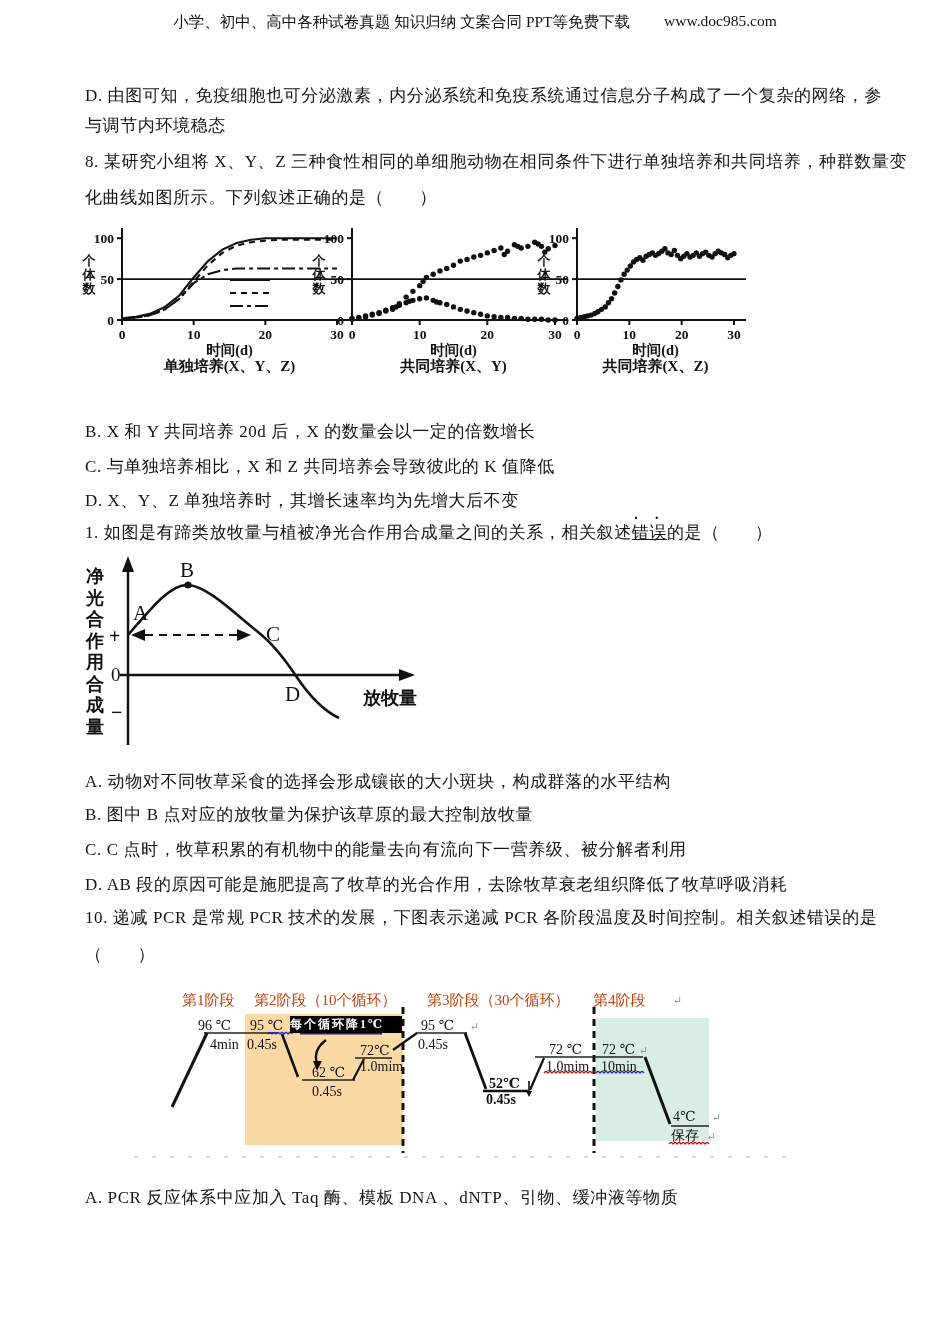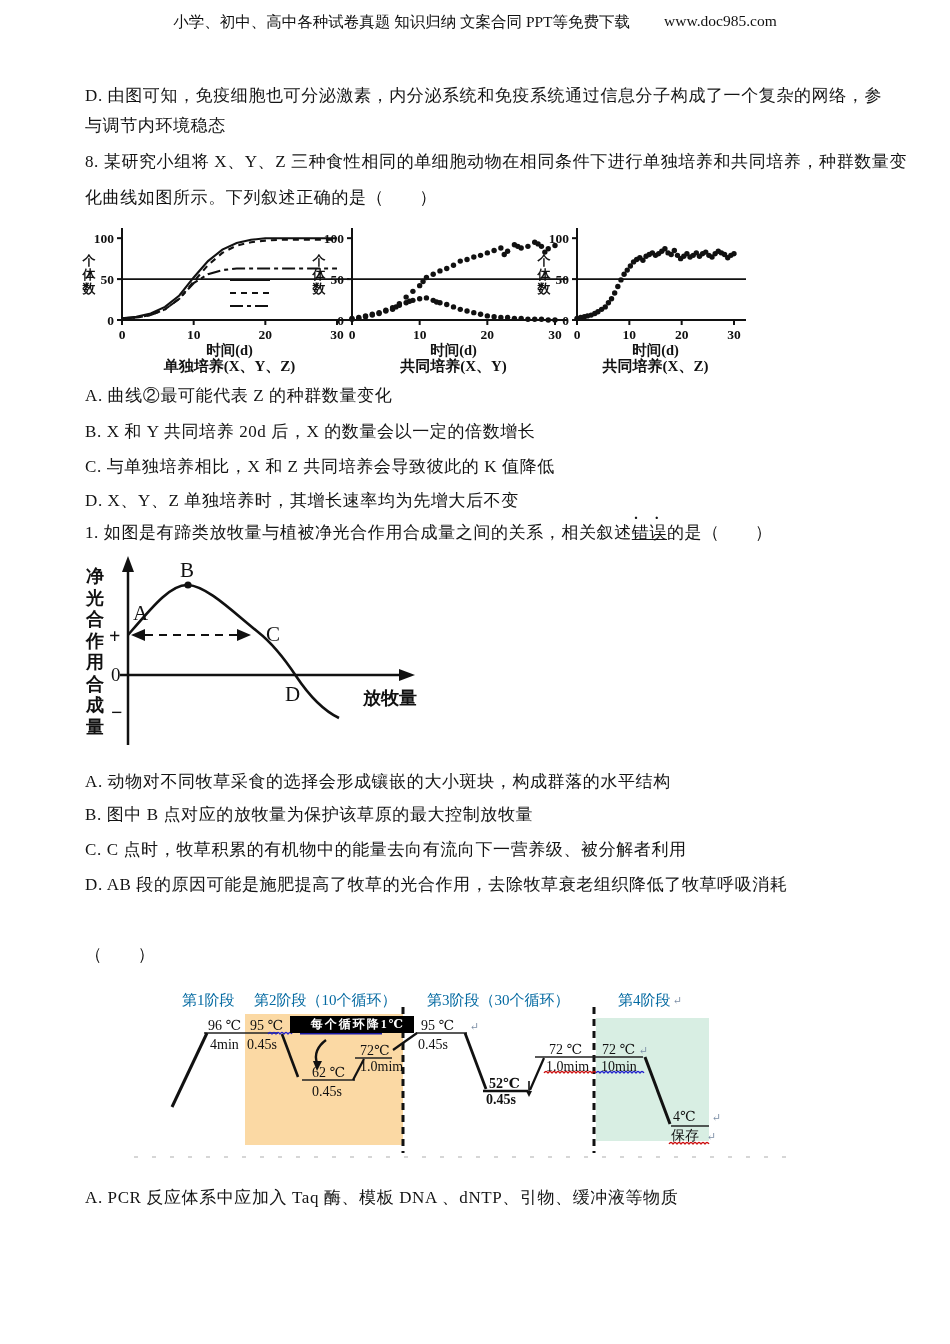--- a/index.html
+++ b/index.html
@@ -11,23 +11,23 @@
          white-space:nowrap;color:#141414;}
   .emph{position:relative;text-decoration:underline;}
   .emph::before{content:"· ·";position:absolute;top:-13px;left:50%;transform:translateX(-50%);
                 font-size:15px;font-weight:bold;letter-spacing:6px;color:#141414;}
   svg{position:absolute;overflow:visible;}
   svg text{font-family:"Liberation Serif","DejaVu Serif",serif;fill:#111;}
   
   .pcr{position:absolute;left:130px;top:985px;width:665px;height:180px;}
   .pcr .bgbox{position:absolute;}
   .pl{position:absolute;font-size:14px;white-space:nowrap;color:#111;line-height:1.1;}
-  .ph{position:absolute;font-size:15px;white-space:nowrap;color:#0369a1;}
+  .ph{position:absolute;font-size:15px;white-space:nowrap;color:#c2410c;}
   .note{position:absolute;background:#000;color:#fff;font-size:12px;font-weight:bold;
-        text-align:center;letter-spacing:2px;padding-left:12px;}
+        letter-spacing:2px;}
   .rmark{position:absolute;font-size:11px;color:#7d8fa6;}
   .b{font-weight:bold;}
 </style>
 </head>
 <body>
 
 <div class="page">
 
   <div class="header">
     <span>小学、初中、高中各种试卷真题 知识归纳 文案合同 PPT等免费下载</span>
@@ -226,21 +226,20 @@
       <circle cx="160.3" cy="31.272727272727266" r="2.7" fill="#111"></circle>
       <circle cx="163.44" cy="32.90909090909091" r="2.7" fill="#111"></circle>
       <circle cx="166.57999999999998" cy="34.54545454545455" r="2.7" fill="#111"></circle>
       <circle cx="169.72" cy="37.81818181818182" r="2.7" fill="#111"></circle>
       <circle cx="172.86" cy="35.36363636363636" r="2.7" fill="#111"></circle>
       <circle cx="176" cy="33.727272727272734" r="2.7" fill="#111"></circle>
       <text x="97.5" y="135" font-size="14.5" text-anchor="middle" font-weight="600">时间(d)</text>
       <text x="97.5" y="151" font-size="15" text-anchor="middle" font-weight="600">共同培养(X、Z)</text>
     </svg>
 
-  <div class="tline" style="top:384px">A. 曲线②最可能代表 Z 的种群数量变化</div>
   <div class="tline" style="top:420px">B. X 和 Y 共同培养 20d 后，X 的数量会以一定的倍数增长</div>
   <div class="tline" style="top:489px">D. X、Y、Z 单独培养时，其增长速率均为先增大后不变</div>
   <div class="tline" style="top:455px">C. 与单独培养相比，X 和 Z 共同培养会导致彼此的 K 值降低</div>
 
   <div class="tline" style="top:521px"><span>1. 如图是有蹄类放牧量与植被净光合作用合成量之间的关系，相关叙述</span><span class="emph">错误</span><span>的是（　　）</span></div>
 
   <svg id="q9fig" style="left:65px;top:552px" width="400" height="205" viewBox="0 0 400 205">
 
     <line x1="63" y1="16" x2="63" y2="193" stroke="#111" stroke-width="2.5"></line>
     <polygon points="63,4 57,20 69,20" fill="#111"></polygon>
@@ -263,20 +262,21 @@
     <text x="201" y="89" font-size="21">C</text>
     <text x="220" y="149" font-size="21">D</text>
     <text x="298" y="152" font-size="18" font-weight="600">放牧量</text>
   </svg>
 
   <div class="tline" style="top:770px">A. 动物对不同牧草采食的选择会形成镶嵌的大小斑块，构成群落的水平结构</div>
   <div class="tline" style="top:838px">C. C 点时，牧草积累的有机物中的能量去向有流向下一营养级、被分解者利用</div>
   <div class="tline" style="top:803px">B. 图中 B 点对应的放牧量为保护该草原的最大控制放牧量</div>
   <div class="tline" style="top:873px">D. AB 段的原因可能是施肥提高了牧草的光合作用，去除牧草衰老组织降低了牧草呼吸消耗</div>
 
+  <div class="tline" style="top:906px">10. 递减 PCR 是常规 PCR 技术的发展，下图表示递减 PCR 各阶段温度及时间控制。相关叙述错误的是</div>
   <div class="tline" style="top:943px">（　　）</div>
 
   <div class="pcr">
     <div class="bgbox" style="left:115px;top:29px;width:158px;height:131px;background:#fbd9a4"></div>
     <div class="bgbox" style="left:466px;top:33px;width:113px;height:123px;background:#d8eee3"></div>
 
     <svg id="pcrsvg" style="left:0;top:0" width="665" height="180" viewBox="0 0 665 180">
 
       <line x1="273" y1="22" x2="273" y2="168" stroke="#111" stroke-width="3" stroke-dasharray="7,5"></line>
       <line x1="464" y1="22" x2="464" y2="168" stroke="#111" stroke-width="3" stroke-dasharray="7,5"></line>
@@ -308,23 +308,23 @@
       <line x1="4" y1="172" x2="660" y2="172" stroke="#c9c9c9" stroke-width="1.4" stroke-dasharray="4,14"></line>
     <path d="M 138 49 q 2 -3 4 0 q 2 -3 4 0 q 2 -3 4 0 q 2 -3 4 0 q 2 -3 4 0 q 2 -3 4 0" fill="none" stroke="#2222cc" stroke-width="1.3"></path>
         <path d="M 414 88 q 2 -3 4 0 q 2 -3 4 0 q 2 -3 4 0 q 2 -3 4 0 q 2 -3 4 0 q 2 -3 4 0 q 2 -3 4 0 q 2 -3 4 0 q 2 -3 4 0 q 2 -3 4 0 q 2 -3 4 0 q 2 -3 4 0 q 2 -3 4 0" fill="none" stroke="#cc1111" stroke-width="1.3"></path>
         <path d="M 466 88 q 2 -3 4 0 q 2 -3 4 0 q 2 -3 4 0 q 2 -3 4 0 q 2 -3 4 0 q 2 -3 4 0 q 2 -3 4 0 q 2 -3 4 0 q 2 -3 4 0 q 2 -3 4 0 q 2 -3 4 0 q 2 -3 4 0" fill="none" stroke="#2222cc" stroke-width="1.3"></path>
         <path d="M 539 159 q 2 -3 4 0 q 2 -3 4 0 q 2 -3 4 0 q 2 -3 4 0 q 2 -3 4 0 q 2 -3 4 0 q 2 -3 4 0 q 2 -3 4 0 q 2 -3 4 0 q 2 -3 4 0" fill="none" stroke="#cc1111" stroke-width="1.3"></path>
       </svg>
 
     <div class="ph" style="left:52px;top:6px">第1阶段</div>
     <div class="ph" style="left:124px;top:6px">第2阶段（10个循环）</div>
     <div class="ph" style="left:297px;top:6px">第3阶段（30个循环）</div>
-    <div class="ph" style="left:488px;top:6px">第4阶段</div>
-
-    <div class="pl" style="left:78px;top:33px">96 ℃</div>
+    <div class="ph" style="left:463px;top:6px">第4阶段</div>
+
+    <div class="pl" style="left:68px;top:33px">96 ℃</div>
     <div class="pl" style="left:80px;top:52px">4min</div>
     <div class="pl" style="left:120px;top:33px">95 ℃</div>
     <div class="pl" style="left:117px;top:52px">0.45s</div>
     <div class="note" style="left:160px;top:31px;width:112px;height:17px;line-height:17px">每个循环降1℃</div>
     <div class="pl" style="left:182px;top:80px">62 ℃</div>
     <div class="pl" style="left:182px;top:99px">0.45s</div>
     <div class="pl" style="left:230px;top:58px">72℃</div>
     <div class="pl" style="left:230px;top:74px">1.0mim</div>
     <div class="pl" style="left:291px;top:33px">95 ℃</div>
     <div class="pl" style="left:288px;top:52px">0.45s</div>

